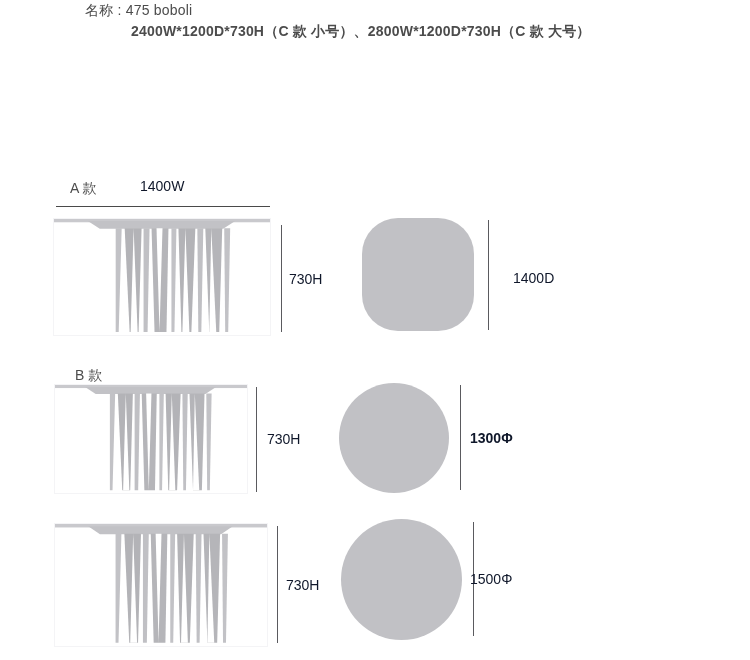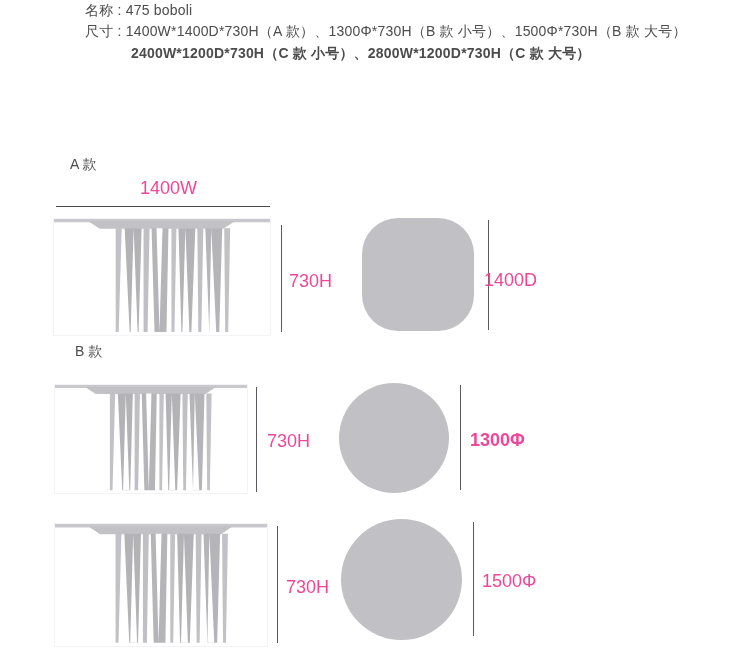--- a/index.html
+++ b/index.html
@@ -12,22 +12,22 @@
   .page { position:relative; width:750px; height:660px; background:#ffffff; overflow:hidden; }
 
   .spec-text {
     position:absolute; left:42px; top:0;
     font-size:14px; line-height:21.3px; color:#4c4c4c;
     letter-spacing:0.2px; white-space:nowrap;margin-left:43px;
   }
   .spec-line { height:21.3px; }
   .spec-line.indent { padding-left:46px;font-weight:bold; }
 
-  .section-label { position:absolute; font-size:14px; color:#4c4c4c; white-space:nowrap; }
-  .dim-label { position:absolute; font-size:18px; color:#ec4899; white-space:nowrap; }
+  .section-label { position:absolute; font-size:14px; color:#4c4c4c; white-space:nowrap;margin-top:24px; }
+  .dim-label { position:absolute; font-size:14px; color:#0f172a; white-space:nowrap; }
 
   .hline { position:absolute; height:1px; background:#4a4a4a; }
   .vline { position:absolute; width:1px; background:#5a5a5e; }
 
   .drawing { position:absolute; border:1px solid #f4f4f6; background:#ffffff; }
   .drawing svg { display:block; width:100%; height:100%; }
 
   .shape-squircle {
     position:absolute; background:#c1c1c5;
     border-radius:36px;
@@ -60,40 +60,39 @@
         <polygon points="144,9 150,9 148,110 145,110" fill="#c0c0c4"></polygon>
         <polygon points="152,9 169,9 166,110 156,110" fill="#b5b5b9"></polygon>
         <polygon points="158,9 163,110 156,110" fill="#ffffff"></polygon>
         <polygon points="171,9 177,9 175,110 172,110" fill="#c2c2c6"></polygon>
       </symbol>
     </defs>
   </svg>
 
   <div class="spec-text">
     <div class="spec-line">名称 : 475 boboli</div>
-    <div class="spec-line">尺寸 : 1400W*1400D*730H（A 款）、1300Φ*730H（B 款 小号）、1500Φ*730H（B 款 大号）</div>
     <div class="spec-line indent">2400W*1200D*730H（C 款 小号）、2800W*1200D*730H（C 款 大号）</div>
   </div>
 
   <div class="section-label" style="left:70px; top:156px;">A 款</div>
 
   <div class="dim-label" style="left:140px; top:178px;">1400W</div>
   <div class="hline" style="left:56px; top:206px; width:214px;"></div>
 
   <div class="drawing" style="left:53px; top:218px; width:218px; height:118px;">
     <svg viewBox="0 0 217 113" preserveAspectRatio="none">
         <use href="#table-front"></use>
       </svg>
   </div>
   <div class="vline" style="left:281px; top:225px; height:107px;"></div>
   <div class="dim-label" style="left:289px; top:271px;">730H</div>
 
   <div class="shape-squircle" style="left:362px; top:218px; width:112px; height:113px;"></div>
   <div class="vline" style="left:488px; top:220px; height:110px;"></div>
-  <div class="dim-label" style="left:484px; top:270px;">1400D</div>
+  <div class="dim-label" style="left:513px; top:270px;">1400D</div>
 
   <div class="section-label" style="left:75px; top:343px;">B 款</div>
 
   <div class="drawing" style="left:54px; top:384px; width:194px; height:110px;">
     <svg viewBox="0 0 217 113" preserveAspectRatio="none">
         <use href="#table-front"></use>
       </svg>
   </div>
   <div class="vline" style="left:256px; top:387px; height:105px;"></div>
   <div class="dim-label" style="left:267px; top:431px;">730H</div>
@@ -105,15 +104,15 @@
   <div class="drawing" style="left:54px; top:523px; width:214px; height:124px;">
     <svg viewBox="0 0 217 113" preserveAspectRatio="none">
         <use href="#table-front"></use>
       </svg>
   </div>
   <div class="vline" style="left:277px; top:526px; height:117px;"></div>
   <div class="dim-label" style="left:286px; top:577px;">730H</div>
 
   <div class="shape-circle" style="left:341px; top:519px; width:121px; height:121px;"></div>
   <div class="vline" style="left:473px; top:522px; height:114px;"></div>
-  <div class="dim-label" style="left:482px; top:571px;">1500Φ</div>
+  <div class="dim-label" style="left:470px; top:571px;">1500Φ</div>
 
 </div>
 
 </body></html>

